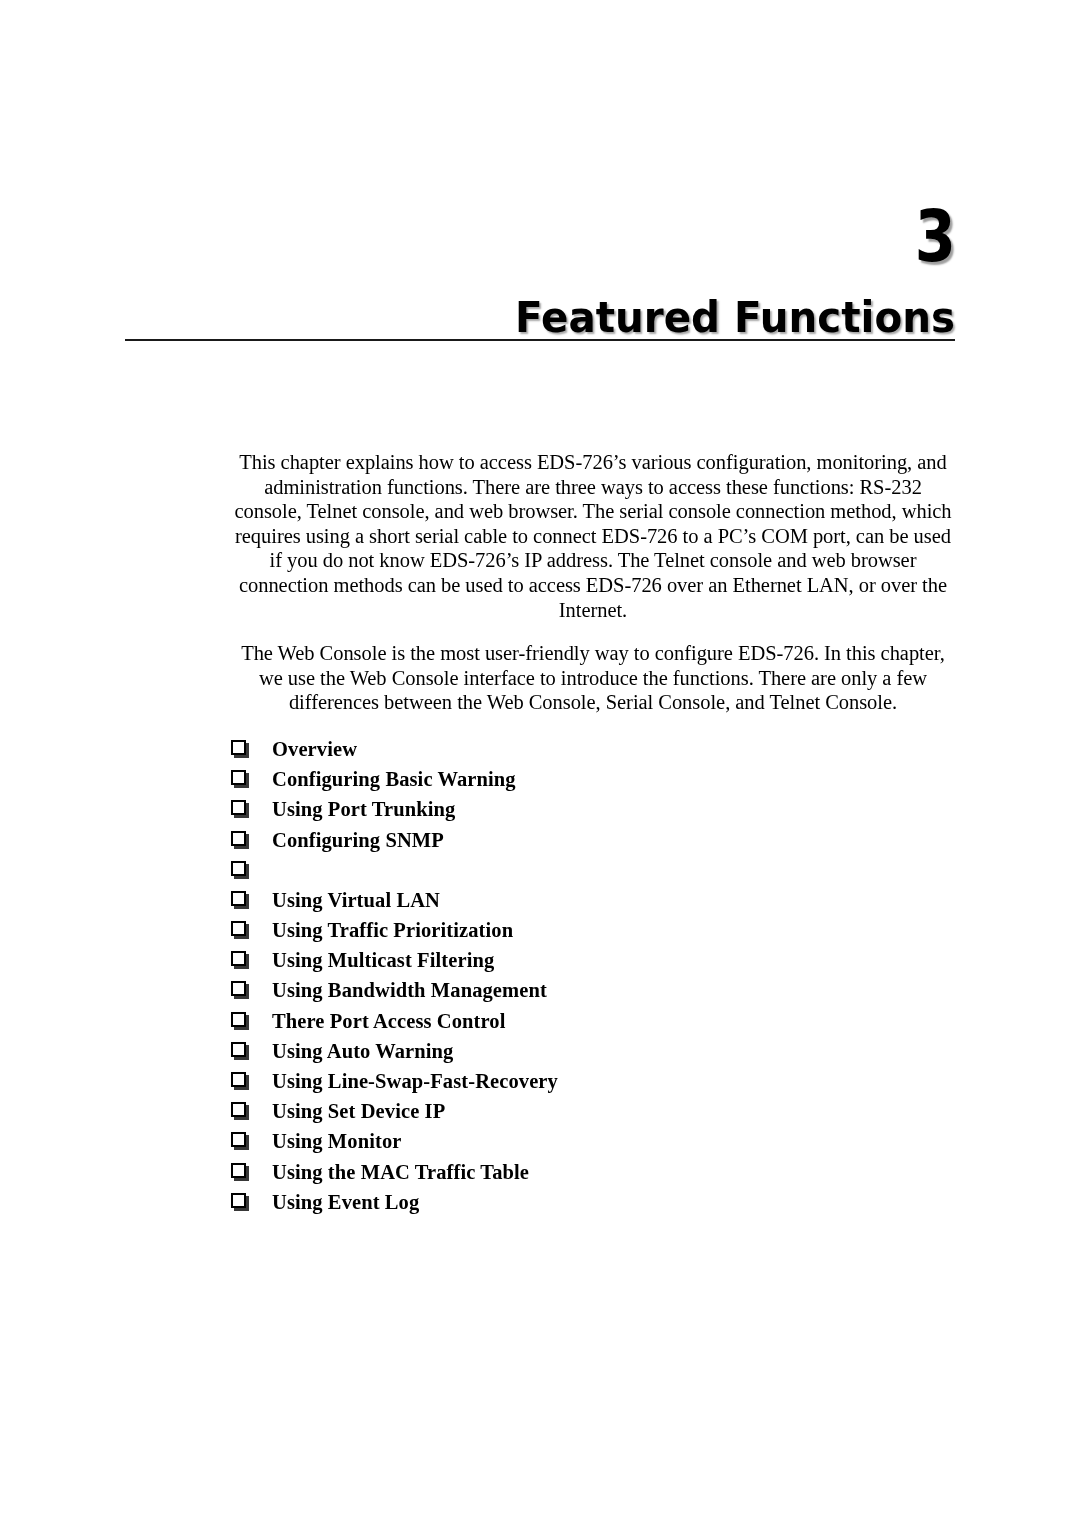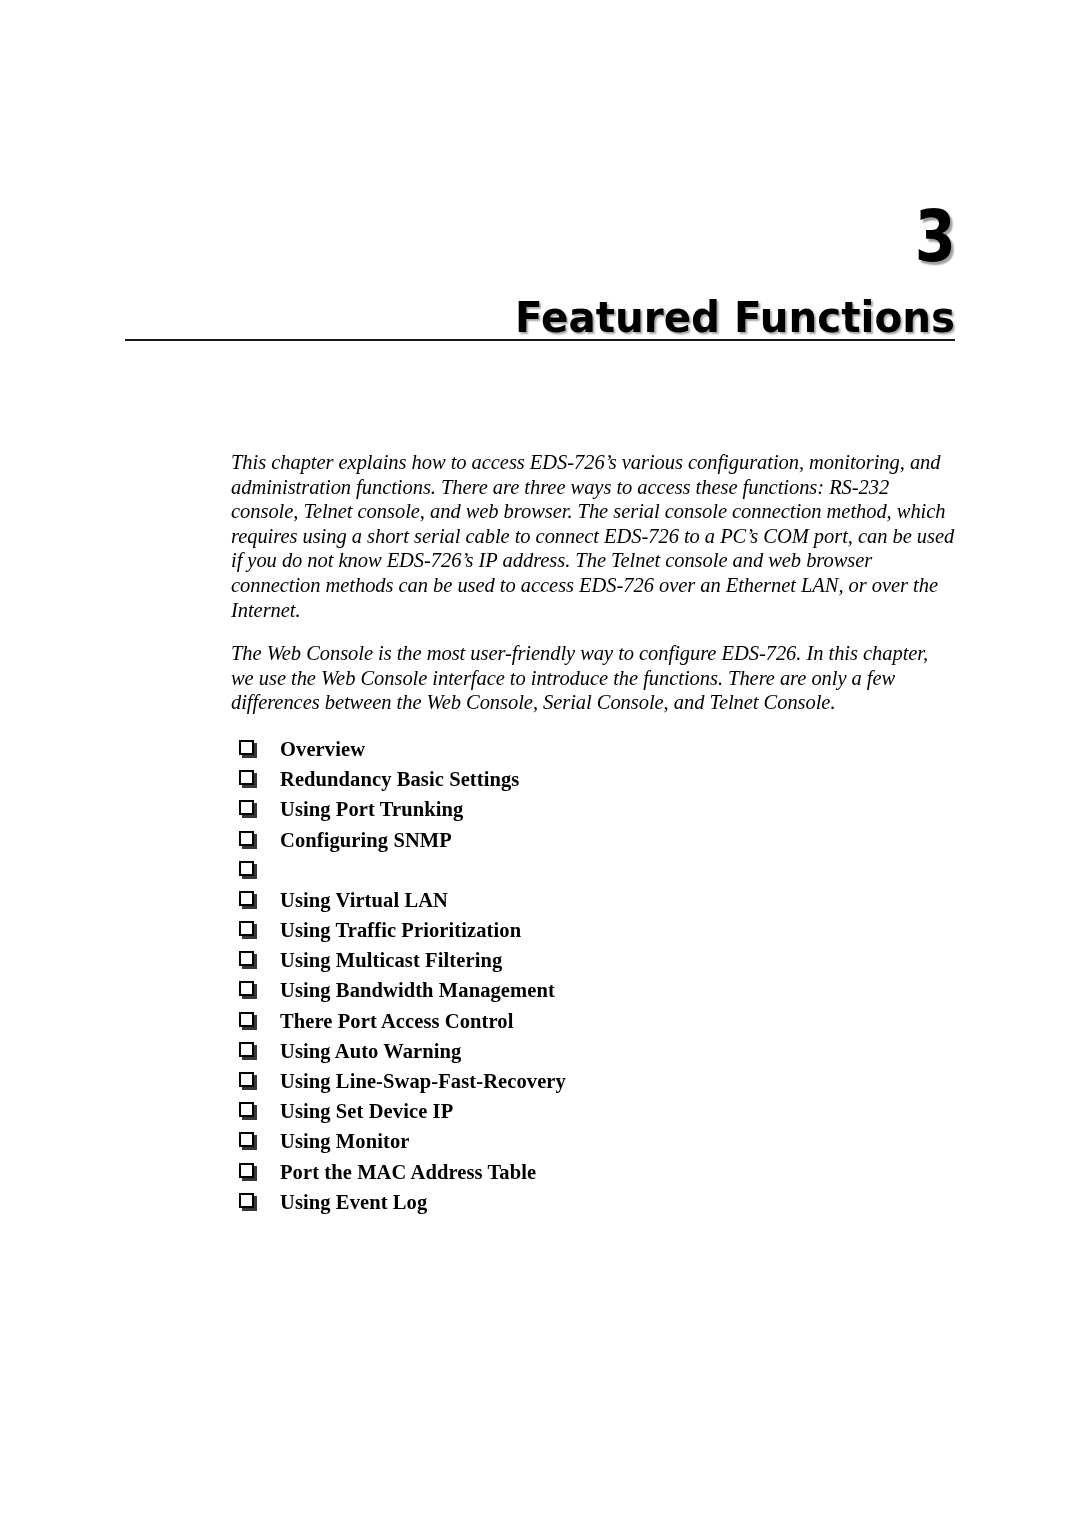--- a/index.html
+++ b/index.html
@@ -66,33 +66,32 @@
   
   .body-block {
     position: absolute;
     left: 231px;
     top: 450px;
     width: 724px;
   }
   .para {
     font-size: 20.5px;
     line-height: 24.6px;
-    text-align: left;
+    text-align: center;
     margin: 0 0 19px 0;
     letter-spacing: -0.05px;
-    font-style: italic;
   }
   .para.last-para {
     margin-bottom: 14px;
   }
 
   
   .topics-list {
     list-style: none;
-    margin: 8px;
+    margin: 0;
     padding: 0;
   }
   .topic-item {
     position: relative;
     height: 30.2px;
     line-height: 30.2px;
     padding-left: 41px;
   }
   .topic-marker {
     position: absolute;
@@ -134,21 +133,21 @@
 
     <ul class="topics-list">
 
       <li class="topic-item">
         <span class="topic-marker"></span>
         <span class="topic-label">Overview</span>
       </li>
 
       <li class="topic-item">
         <span class="topic-marker"></span>
-        <span class="topic-label">Redundancy Basic Settings</span>
+        <span class="topic-label">Configuring Basic Warning</span>
       </li>
 
       <li class="topic-item">
         <span class="topic-marker"></span>
         <span class="topic-label">Using Port Trunking</span>
       </li>
 
       <li class="topic-item">
         <span class="topic-marker"></span>
         <span class="topic-label">Configuring SNMP</span>
@@ -199,21 +198,21 @@
       </li>
 
 
       <li class="topic-item">
         <span class="topic-marker"></span>
         <span class="topic-label">Using Monitor</span>
       </li>
 
       <li class="topic-item">
         <span class="topic-marker"></span>
-        <span class="topic-label">Port the MAC Address Table</span>
+        <span class="topic-label">Using the MAC Traffic Table</span>
       </li>
 
       <li class="topic-item">
         <span class="topic-marker"></span>
         <span class="topic-label">Using Event Log</span>
       </li>
 
     </ul>
   </div>
 

